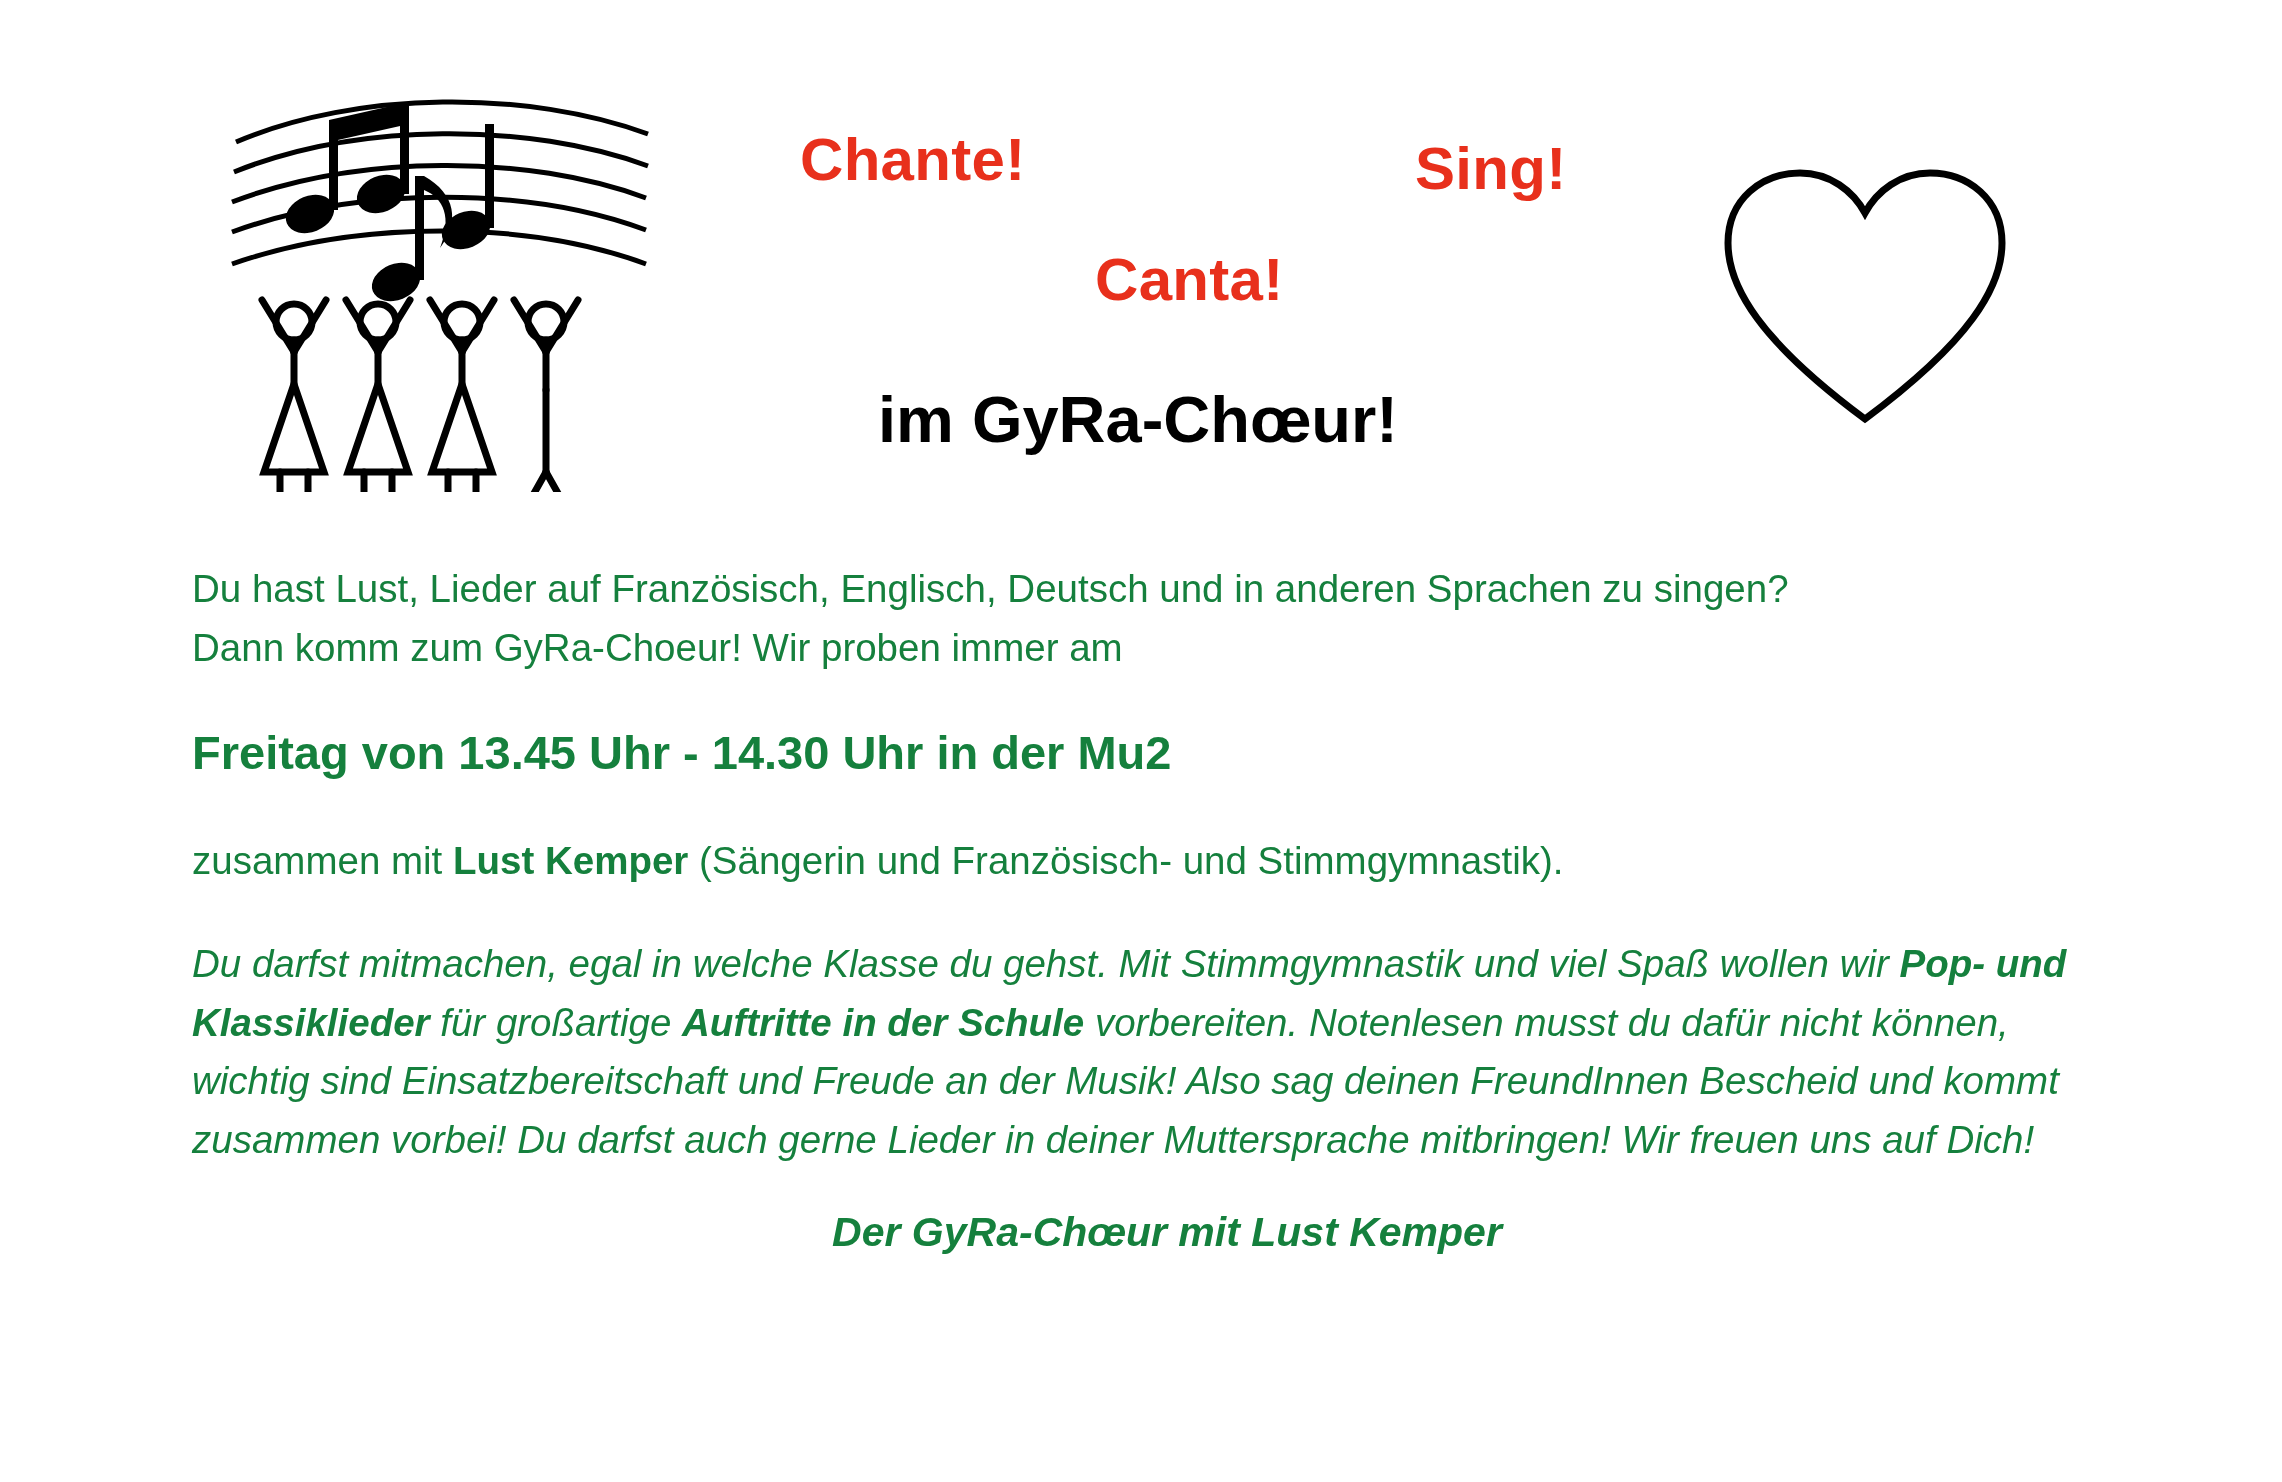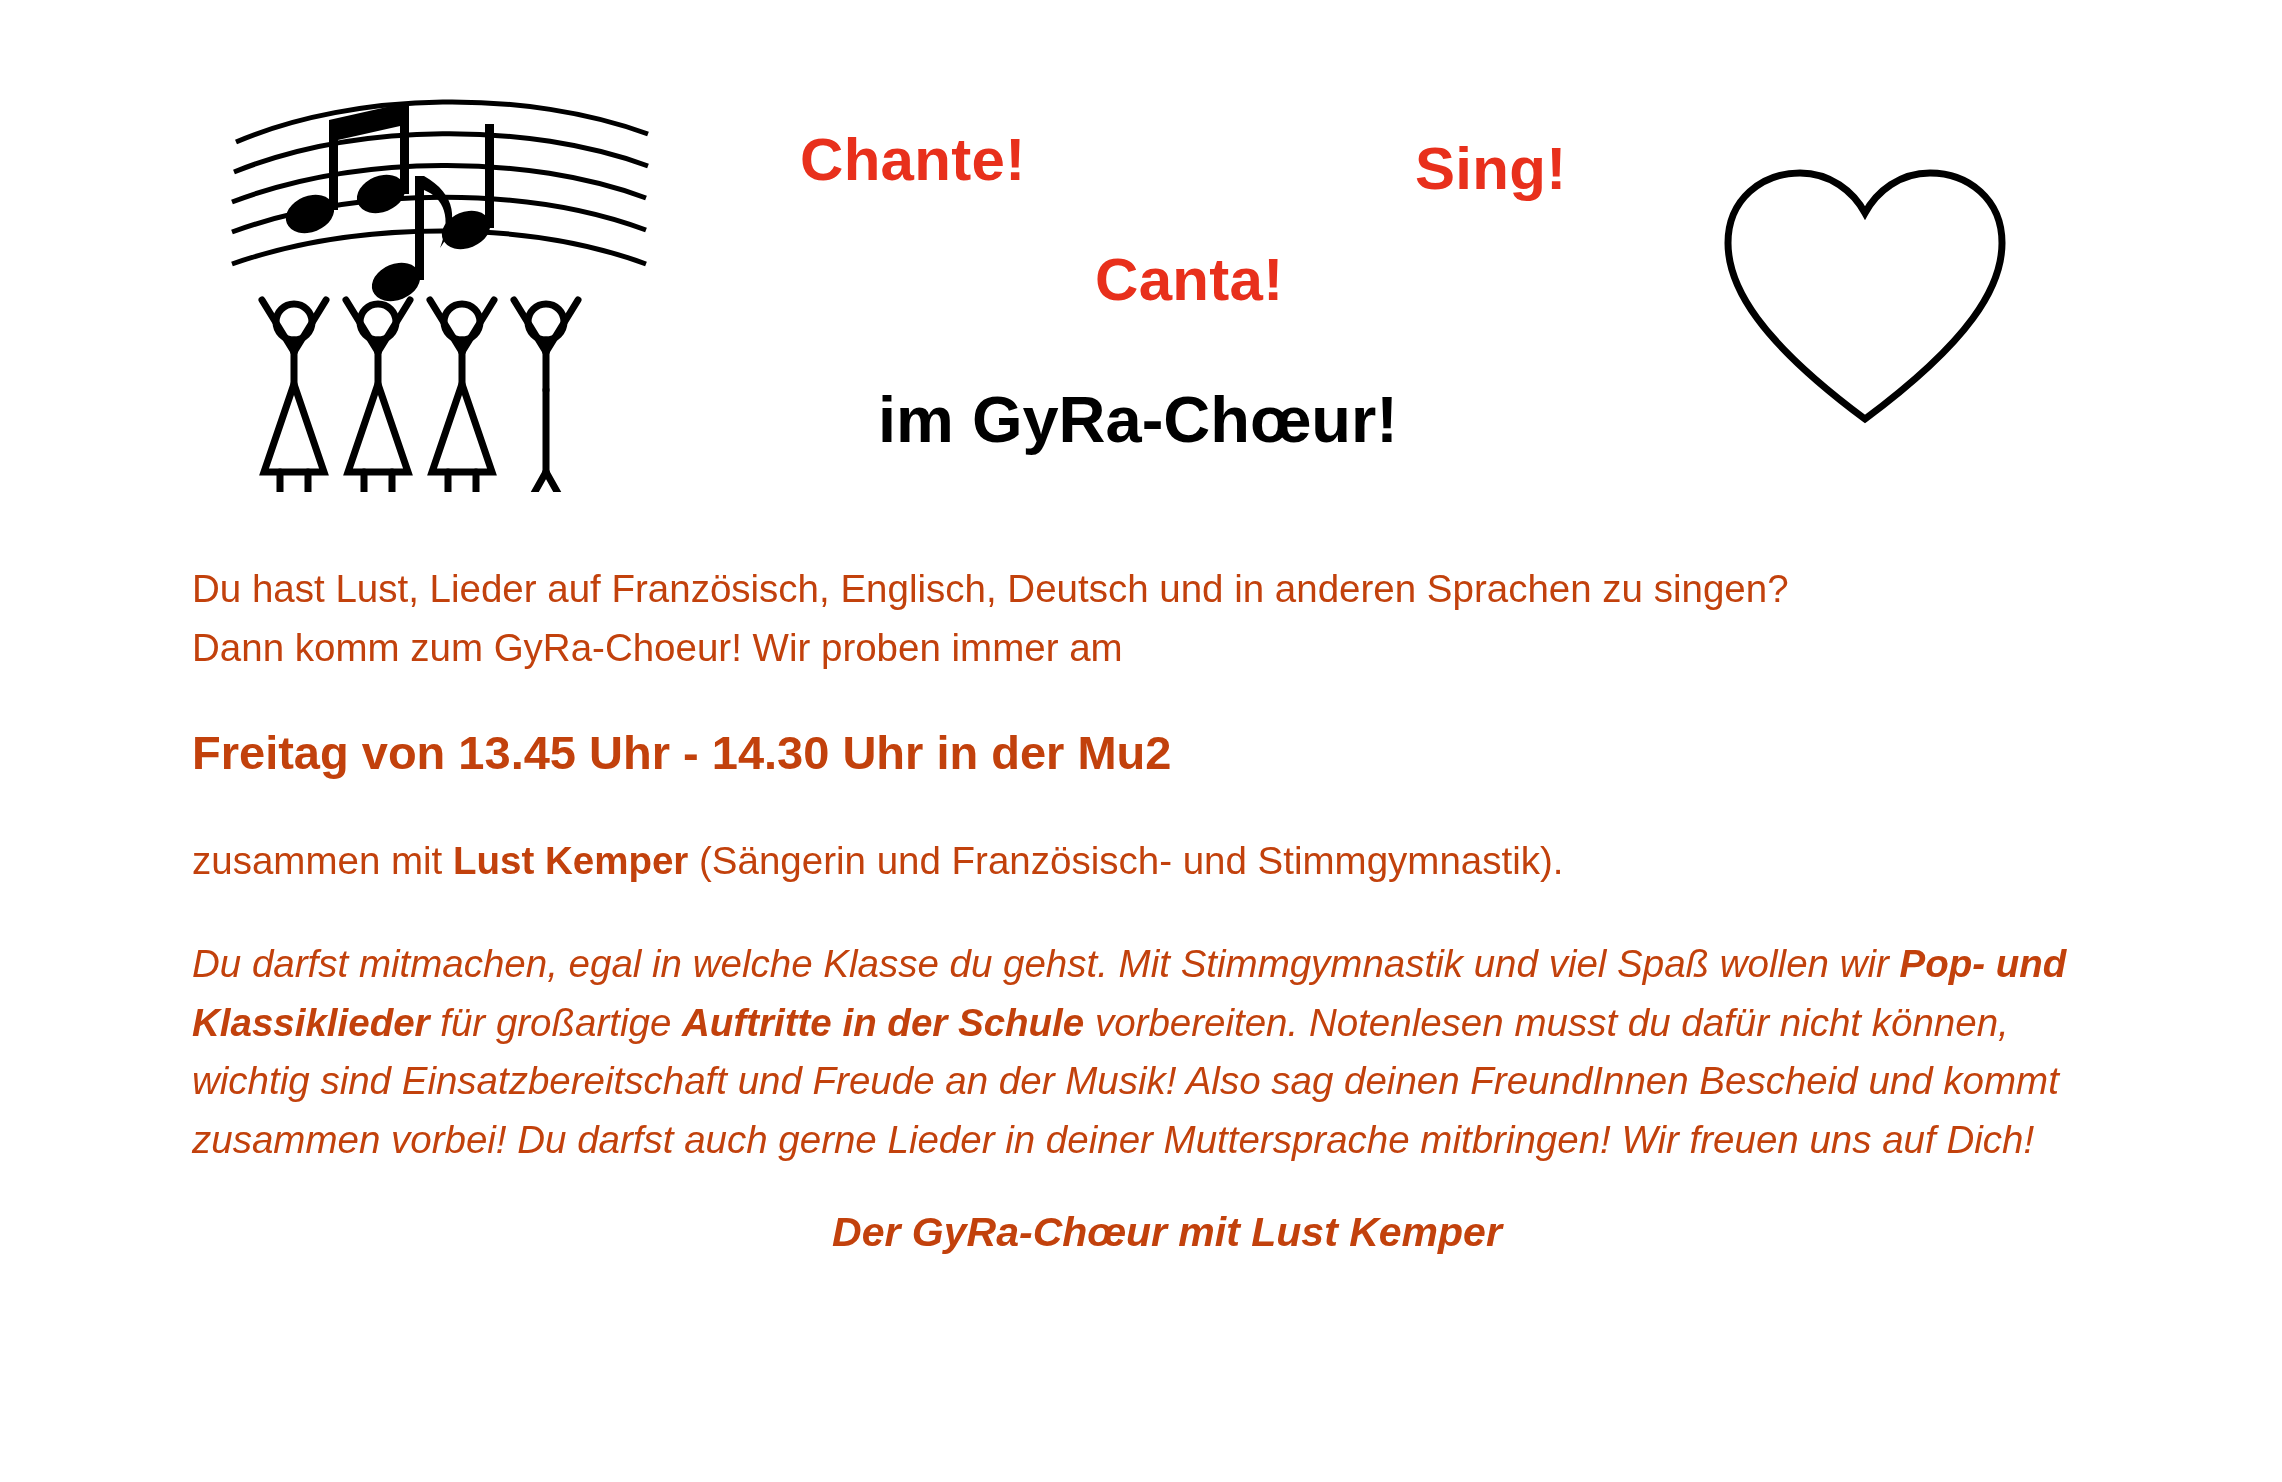--- a/index.html
+++ b/index.html
@@ -71,21 +71,21 @@
   }
 
   
   .body-text {
     position: absolute;
     left: 192px;
     top: 560px;
     width: 1910px;
     font-size: 38.5px;
     line-height: 1.52;
-    color: #c2410c;
+    color: #15803d;
   }
   .para {
     margin: 0 0 30px 0;
   }
   .para.intro { margin-bottom: 40px; }
   .para.time {
     font-weight: bold;
     font-size: 47px;
     margin-bottom: 44px;
     margin-top: 33px;

